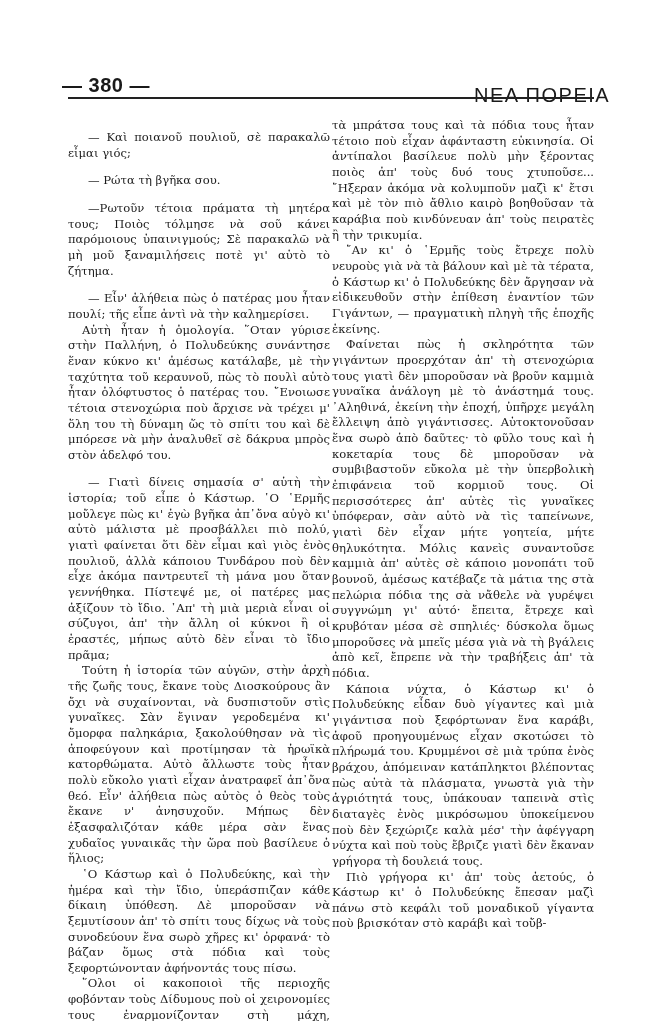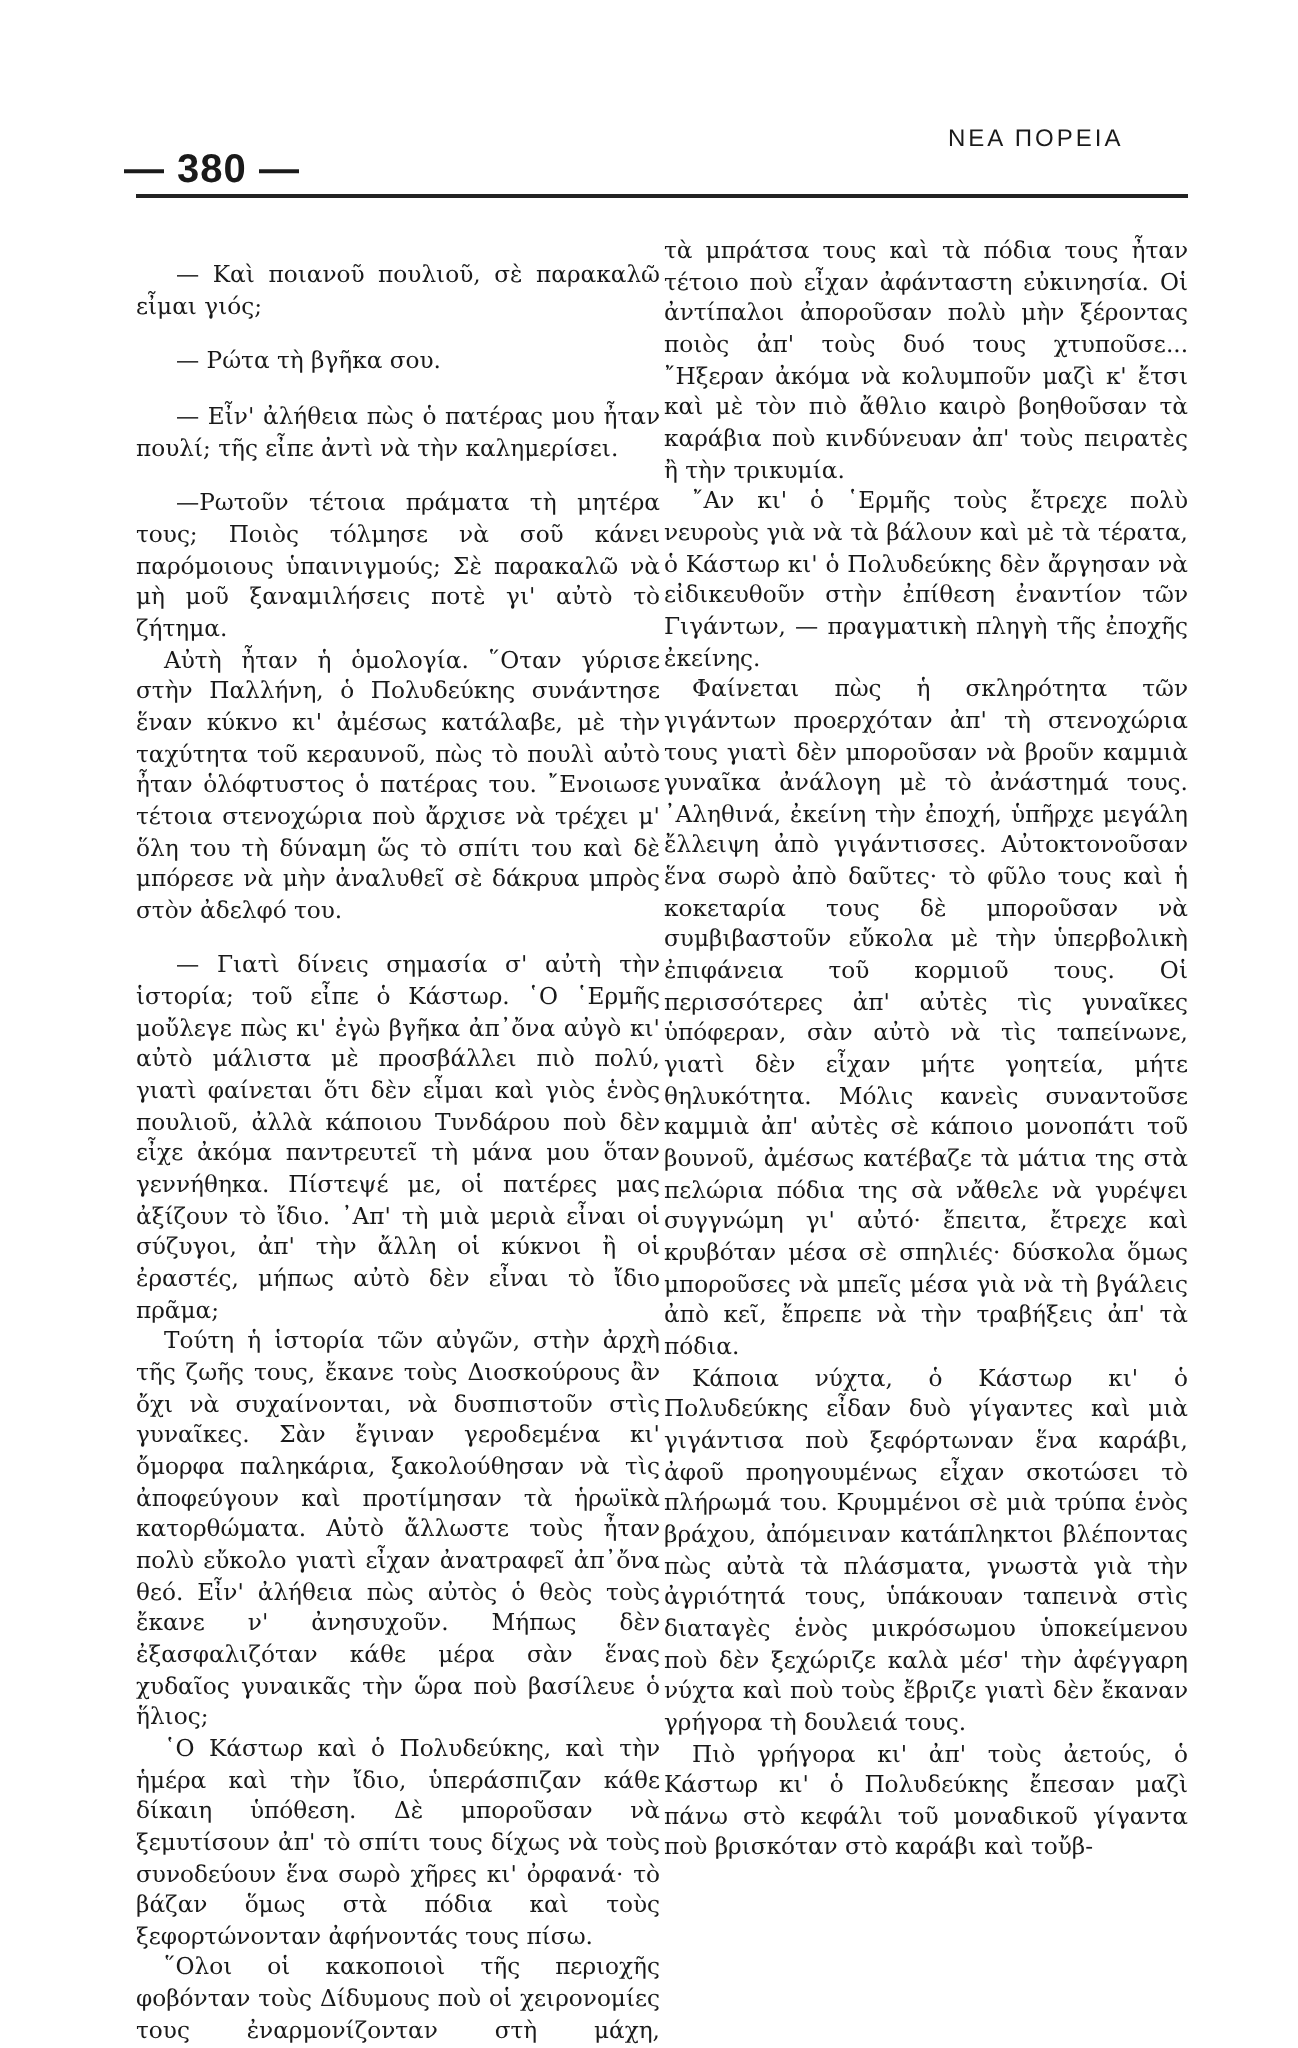--- a/index.html
+++ b/index.html
@@ -1,50 +1,50 @@
 <!DOCTYPE html>
 <html><head>
 <meta charset="utf-8">
 <style>
   html, body { margin: 0; padding: 0; background: #ffffff; }
   body { width: 649px; height: 1024px; position: relative; overflow: hidden;
          font-family: "DejaVu Serif", "Liberation Serif", serif; color: #1a1a1a; }
   .page-num { position: absolute; left: 0; top: 0; font-family: "Liberation Sans", sans-serif;
               font-size: 20px; font-weight: bold; letter-spacing: 0.5px; }
-  .journal { position: absolute; left: 474px; top: 62px; font-family: "Liberation Sans", sans-serif;
-             font-size: 12px; letter-spacing: 1.5px; white-space: nowrap; }
+  .journal { position: absolute; left: 474px; top: 84px; font-family: "Liberation Sans", sans-serif;
+             font-size: 20px; letter-spacing: 1.5px; white-space: nowrap; }
   .rule { position: absolute; left: 68px; top: 97px; width: 526px; height: 2px; background: #222; }
   .col { position: absolute; top: 118px; width: 262px; font-size: 11.6px; line-height: 15.65px;
          text-align: justify; hyphens: none; }
   .col-left { left: 68px; }
   .col-right { left: 332px; }
   .col p { margin: 0; text-indent: 14px; }
   .col p.noindent { text-indent: 0; }
   .col p.dialog { text-indent: 20px; margin-top: 12px; }
 </style>
 </head>
 <body>
 
 <div class="page">
   <div class="page-num" style="position:absolute;left:62px;top:74px;">— 380 —</div>
   <div class="journal">ΝΕΑ ΠΟΡΕΙΑ</div>
   <div class="rule"></div>
 
   <div class="col col-left">
     <p class="dialog">— Καὶ ποιανοῦ πουλιοῦ, σὲ παρακαλῶ εἶμαι γιός;</p>
     <p class="dialog">— Ρώτα τὴ βγῆκα σου.</p>
+    <p class="dialog">—Ρωτοῦν τέτοια πράματα τὴ μητέρα τους; Ποιὸς τόλμησε νὰ σοῦ κάνει παρόμοιους ὑπαινιγμούς; Σὲ παρακαλῶ νὰ μὴ μοῦ ξαναμιλήσεις ποτὲ γι' αὐτὸ τὸ ζήτημα.</p>
     <p class="dialog">— Εἶν' ἀλήθεια πὼς ὁ πατέρας μου ἦταν πουλί; τῆς εἶπε ἀντὶ νὰ τὴν καλημερίσει.</p>
-    <p class="dialog">—Ρωτοῦν τέτοια πράματα τὴ μητέρα τους; Ποιὸς τόλμησε νὰ σοῦ κάνει παρόμοιους ὑπαινιγμούς; Σὲ παρακαλῶ νὰ μὴ μοῦ ξαναμιλήσεις ποτὲ γι' αὐτὸ τὸ ζήτημα.</p>
     <p>Αὐτὴ ἦταν ἡ ὁμολογία. ῞Οταν γύρισε στὴν Παλλήνη, ὁ Πολυδεύκης συνάντησε ἕναν κύκνο κι' ἀμέσως κατάλαβε, μὲ τὴν ταχύτητα τοῦ κεραυνοῦ, πὼς τὸ πουλὶ αὐτὸ ἦταν ὁλόφτυστος ὁ πατέρας του. ῎Ενοιωσε τέτοια στενοχώρια ποὺ ἄρχισε νὰ τρέχει μ' ὅλη του τὴ δύναμη ὥς τὸ σπίτι του καὶ δὲ μπόρεσε νὰ μὴν ἀναλυθεῖ σὲ δάκρυα μπρὸς στὸν ἀδελφό του.</p>
     <p class="dialog">— Γιατὶ δίνεις σημασία σ' αὐτὴ τὴν ἱστορία; τοῦ εἶπε ὁ Κάστωρ. ῾Ο ῾Ερμῆς μοὔλεγε πὼς κι' ἐγὼ βγῆκα ἀπ᾿ὄνα αὐγὸ κι' αὐτὸ μάλιστα μὲ προσβάλλει πιὸ πολύ, γιατὶ φαίνεται ὅτι δὲν εἶμαι καὶ γιὸς ἑνὸς πουλιοῦ, ἀλλὰ κάποιου Τυνδάρου ποὺ δὲν εἶχε ἀκόμα παντρευτεῖ τὴ μάνα μου ὅταν γεννήθηκα. Πίστεψέ με, οἱ πατέρες μας ἀξίζουν τὸ ἴδιο. ᾿Απ' τὴ μιὰ μεριὰ εἶναι οἱ σύζυγοι, ἀπ' τὴν ἄλλη οἱ κύκνοι ἢ οἱ ἐραστές, μήπως αὐτὸ δὲν εἶναι τὸ ἴδιο πρᾶμα;</p>
     <p>Τούτη ἡ ἱστορία τῶν αὐγῶν, στὴν ἀρχὴ τῆς ζωῆς τους, ἔκανε τοὺς Διοσκούρους ἂν ὄχι νὰ συχαίνονται, νὰ δυσπιστοῦν στὶς γυναῖκες. Σὰν ἔγιναν γεροδεμένα κι' ὄμορφα παληκάρια, ξακολούθησαν νὰ τὶς ἀποφεύγουν καὶ προτίμησαν τὰ ἡρωϊκὰ κατορθώματα. Αὐτὸ ἄλλωστε τοὺς ἦταν πολὺ εὔκολο γιατὶ εἶχαν ἀνατραφεῖ ἀπ᾿ὄνα θεό. Εἶν' ἀλήθεια πὼς αὐτὸς ὁ θεὸς τοὺς ἔκανε ν' ἀνησυχοῦν. Μήπως δὲν ἐξασφαλιζόταν κάθε μέρα σὰν ἕνας χυδαῖος γυναικᾶς τὴν ὥρα ποὺ βασίλευε ὁ ἥλιος;</p>
     <p>῾Ο Κάστωρ καὶ ὁ Πολυδεύκης, καὶ τὴν ἡμέρα καὶ τὴν ἴδιο, ὑπεράσπιζαν κάθε δίκαιη ὑπόθεση. Δὲ μποροῦσαν νὰ ξεμυτίσουν ἀπ' τὸ σπίτι τους δίχως νὰ τοὺς συνοδεύουν ἕνα σωρὸ χῆρες κι' ὀρφανά· τὸ βάζαν ὅμως στὰ πόδια καὶ τοὺς ξεφορτώνονταν ἀφήνοντάς τους πίσω.</p>
     <p>῞Ολοι οἱ κακοποιοὶ τῆς περιοχῆς φοβόνταν τοὺς Δίδυμους ποὺ οἱ χειρονομίες τους ἐναρμονίζονταν στὴ μάχη, σχηματίζοντας ἔτσι ἕνα καὶ μόνο πλᾶσμα μὲ ὀχτὼ μέλη· τὸ συντονισμένο παιχνίδι ἀπ'</p>
   </div>
 
   <div class="col col-right">
-    <p class="noindent">τὰ μπράτσα τους καὶ τὰ πόδια τους ἦταν τέτοιο ποὺ εἶχαν ἀφάνταστη εὐκινησία. Οἱ ἀντίπαλοι ἀποροῦσαν πολὺ μὴν ξέροντας ποιὸς ἀπ' τοὺς δυό τους χτυποῦσε... ῎Ηξεραν ἀκόμα νὰ κολυμποῦν μαζὶ κ' ἔτσι καὶ μὲ τὸν πιὸ ἄθλιο καιρὸ βοηθοῦσαν τὰ καράβια ποὺ κινδύνευαν ἀπ' τοὺς πειρατὲς ἢ τὴν τρικυμία.</p>
+    <p class="noindent">τὰ μπράτσα τους καὶ τὰ πόδια τους ἦταν τέτοιο ποὺ εἶχαν ἀφάνταστη εὐκινησία. Οἱ ἀντίπαλοι βασίλευε πολὺ μὴν ξέροντας ποιὸς ἀπ' τοὺς δυό τους χτυποῦσε... ῎Ηξεραν ἀκόμα νὰ κολυμποῦν μαζὶ κ' ἔτσι καὶ μὲ τὸν πιὸ ἄθλιο καιρὸ βοηθοῦσαν τὰ καράβια ποὺ κινδύνευαν ἀπ' τοὺς πειρατὲς ἢ τὴν τρικυμία.</p>
     <p>῎Αν κι' ὁ ῾Ερμῆς τοὺς ἔτρεχε πολὺ νευροὺς γιὰ νὰ τὰ βάλουν καὶ μὲ τὰ τέρατα, ὁ Κάστωρ κι' ὁ Πολυδεύκης δὲν ἄργησαν νὰ εἰδικευθοῦν στὴν ἐπίθεση ἐναντίον τῶν Γιγάντων, — πραγματικὴ πληγὴ τῆς ἐποχῆς ἐκείνης.</p>
     <p>Φαίνεται πὼς ἡ σκληρότητα τῶν γιγάντων προερχόταν ἀπ' τὴ στενοχώρια τους γιατὶ δὲν μποροῦσαν νὰ βροῦν καμμιὰ γυναῖκα ἀνάλογη μὲ τὸ ἀνάστημά τους. ᾿Αληθινά, ἐκείνη τὴν ἐποχή, ὑπῆρχε μεγάλη ἔλλειψη ἀπὸ γιγάντισσες. Αὐτοκτονοῦσαν ἕνα σωρὸ ἀπὸ δαῦτες· τὸ φῦλο τους καὶ ἡ κοκεταρία τους δὲ μποροῦσαν νὰ συμβιβαστοῦν εὔκολα μὲ τὴν ὑπερβολικὴ ἐπιφάνεια τοῦ κορμιοῦ τους. Οἱ περισσότερες ἀπ' αὐτὲς τὶς γυναῖκες ὑπόφεραν, σὰν αὐτὸ νὰ τὶς ταπείνωνε, γιατὶ δὲν εἶχαν μήτε γοητεία, μήτε θηλυκότητα. Μόλις κανεὶς συναντοῦσε καμμιὰ ἀπ' αὐτὲς σὲ κάποιο μονοπάτι τοῦ βουνοῦ, ἀμέσως κατέβαζε τὰ μάτια της στὰ πελώρια πόδια της σὰ νἄθελε νὰ γυρέψει συγγνώμη γι' αὐτό· ἔπειτα, ἔτρεχε καὶ κρυβόταν μέσα σὲ σπηλιές· δύσκολα ὅμως μποροῦσες νὰ μπεῖς μέσα γιὰ νὰ τὴ βγάλεις ἀπὸ κεῖ, ἔπρεπε νὰ τὴν τραβήξεις ἀπ' τὰ πόδια.</p>
     <p>Κάποια νύχτα, ὁ Κάστωρ κι' ὁ Πολυδεύκης εἶδαν δυὸ γίγαντες καὶ μιὰ γιγάντισα ποὺ ξεφόρτωναν ἕνα καράβι, ἀφοῦ προηγουμένως εἶχαν σκοτώσει τὸ πλήρωμά του. Κρυμμένοι σὲ μιὰ τρύπα ἑνὸς βράχου, ἀπόμειναν κατάπληκτοι βλέποντας πὼς αὐτὰ τὰ πλάσματα, γνωστὰ γιὰ τὴν ἀγριότητά τους, ὑπάκουαν ταπεινὰ στὶς διαταγὲς ἑνὸς μικρόσωμου ὑποκείμενου ποὺ δὲν ξεχώριζε καλὰ μέσ' τὴν ἀφέγγαρη νύχτα καὶ ποὺ τοὺς ἔβριζε γιατὶ δὲν ἔκαναν γρήγορα τὴ δουλειά τους.</p>
     <p>Πιὸ γρήγορα κι' ἀπ' τοὺς ἀετούς, ὁ Κάστωρ κι' ὁ Πολυδεύκης ἔπεσαν μαζὶ πάνω στὸ κεφάλι τοῦ μοναδικοῦ γίγαντα ποὺ βρισκόταν στὸ καράβι καὶ τοὔβ-</p>
   </div>
 </div>
 
 </body></html>

